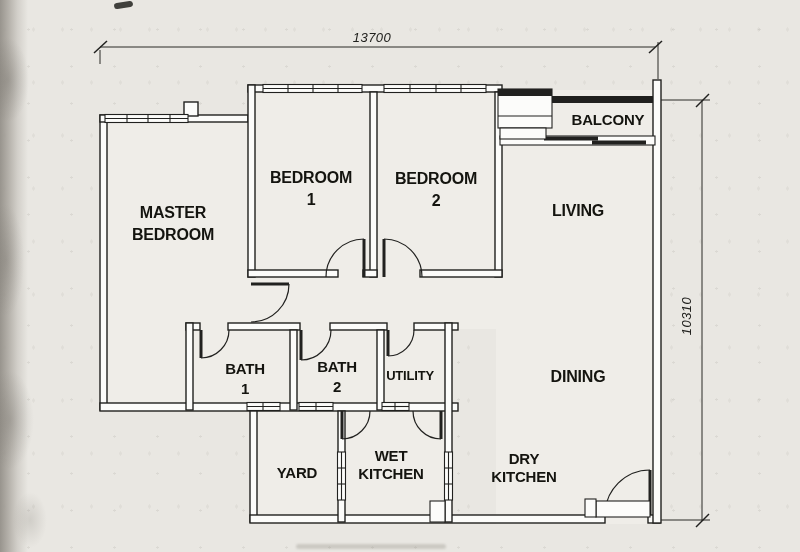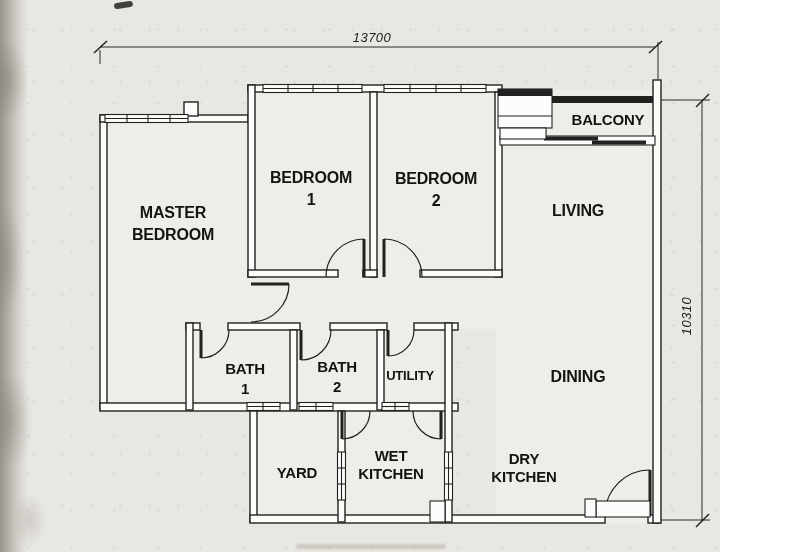--- a/index.html
+++ b/index.html
@@ -1,18 +1,18 @@
 <!DOCTYPE html>
 <html><head>
 <meta charset="utf-8">
 <style>
   html,body{margin:0;padding:0;}
   .page{
     position:relative;
-    width:720px;height:552px;
+    width:800px;height:552px;
     overflow:hidden;
     background-color:#e9e7e2;
     background-image:
       radial-gradient(rgba(140,136,128,.16) 1px, transparent 1.5px),
       radial-gradient(rgba(150,146,138,.11) 1px, transparent 1.4px);
     background-size:43px 37px, 29px 53px;
     background-position:7px 11px, 19px 3px;
     font-family:"Liberation Sans",sans-serif;
   }
   .left-edge{

